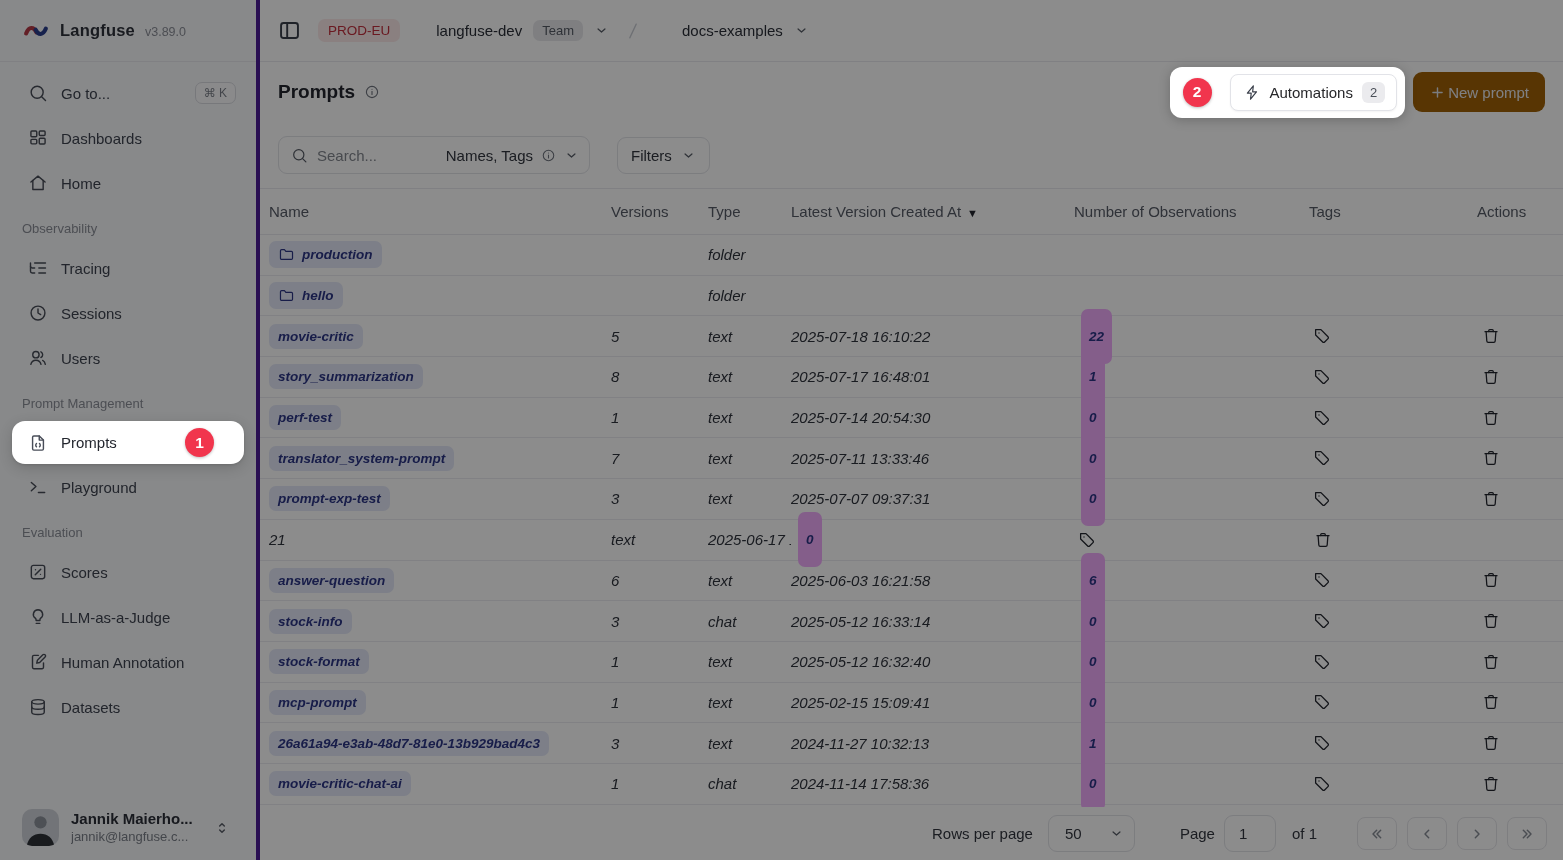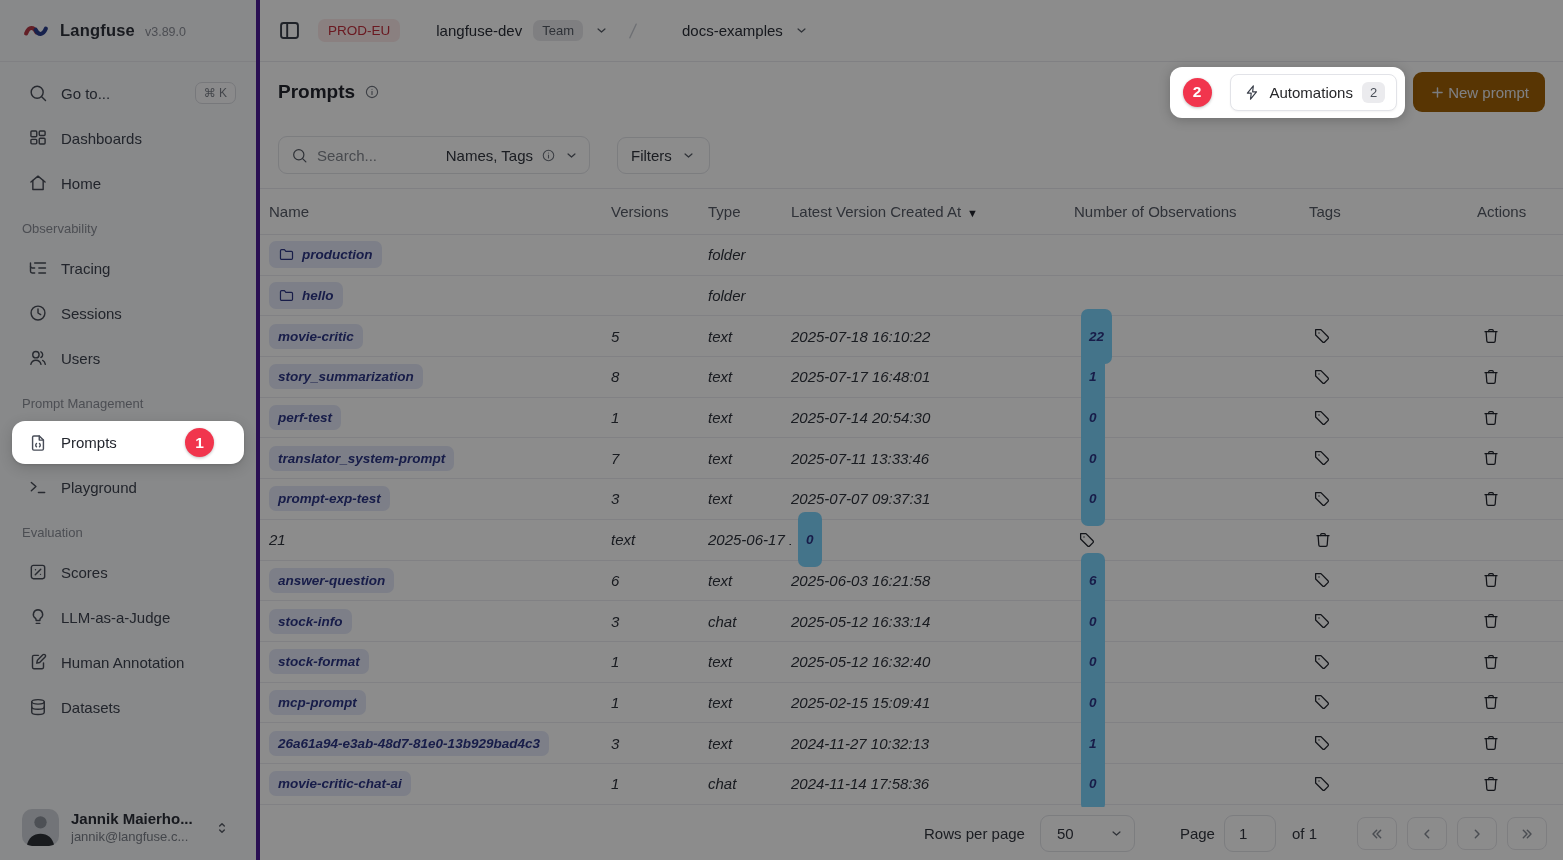--- a/index.html
+++ b/index.html
@@ -71,28 +71,28 @@
   
   .table { flex: 1; border-top: 1px solid #e9e9ee; overflow: hidden; }
   .thead, .trow { display: grid; grid-template-columns: 351px 97px 83px 283px 235px 168px 1fr; align-items: center; }
   .thead { height: 46px; border-bottom: 1px solid #e9e9ee; color: #565b66; font-size: 15px; font-weight: 500; }
   .cell { padding-right: 8px; white-space: nowrap; overflow: hidden; }
   .cell:first-child { padding-left: 9px; }
   .trow { height: 40.7px; border-bottom: 1px solid #ececf0; font-size: 15px; color: #2f333c; font-style: italic; }
   .sort-tri { font-size: 11px; color: #23262e; margin-left: 6px; }
   .name-badge { display: inline-flex; align-items: center; gap: 7px; background: #e3e8f8; color: #2c3585; font-weight: 700; font-size: 13.5px; padding: 5px 9px; border-radius: 7px; cursor: pointer; max-width: 335px; }
   .folder-icon { width: 17px; height: 17px; color: #2c3585; }
-  .obs-badge { display: inline-flex; justify-content: center; background: #7dd3fc; color: #2c3585; font-weight: 700; font-size: 13.5px; padding: 20px 8px; border-radius: 7px; min-width: 16px; margin-left: 7px; }
+  .obs-badge { display: inline-flex; justify-content: center; background: #f0abfc; color: #2c3585; font-weight: 700; font-size: 13.5px; padding: 20px 8px; border-radius: 7px; min-width: 16px; margin-left: 7px; }
   .row-icon-btn { width: 26px; height: 26px; display: inline-flex; align-items: center; justify-content: center; cursor: pointer; border-radius: 6px; }
   .tag-icon, .trash-icon { width: 18px; height: 18px; color: #23262e; }
   .actions-cell { padding-left: 1px; }
 
   
   .footer { height: 53px; min-height: 53px; display: flex; align-items: center; justify-content: flex-end; padding: 0 16px; font-size: 15px; color: #32363f; }
-  .rpp-select { width: 95px; height: 37px; border: 1px solid #e2e3e8; border-radius: 9px; display: flex; align-items: center; justify-content: space-between; padding: 0 10px 0 16px; margin-left: 15px; cursor: pointer; background: #fff; }
+  .rpp-select { width: 87px; height: 37px; border: 1px solid #e2e3e8; border-radius: 9px; display: flex; align-items: center; justify-content: space-between; padding: 0 10px 0 16px; margin-left: 15px; cursor: pointer; background: #fff; }
   .page-label { margin-left: 45px; }
   .page-input { width: 52px; height: 37px; border: 1px solid #e2e3e8; border-radius: 9px; padding-left: 14px; font-size: 15px; color: #32363f; margin-left: 9px; outline: none; font-family: inherit; }
   .of-label { margin-left: 16px; }
   .pager { display: flex; gap: 10px; margin-left: 40px; }
   .pager-btn { width: 40px; height: 33px; border: 1px solid #e6e6ea; border-radius: 8px; background: #fff; display: flex; align-items: center; justify-content: center; color: #888d96; cursor: pointer; }
   .pager-btn .icon { width: 16px; height: 16px; }
 </style>
 </head>
 <body>
 

